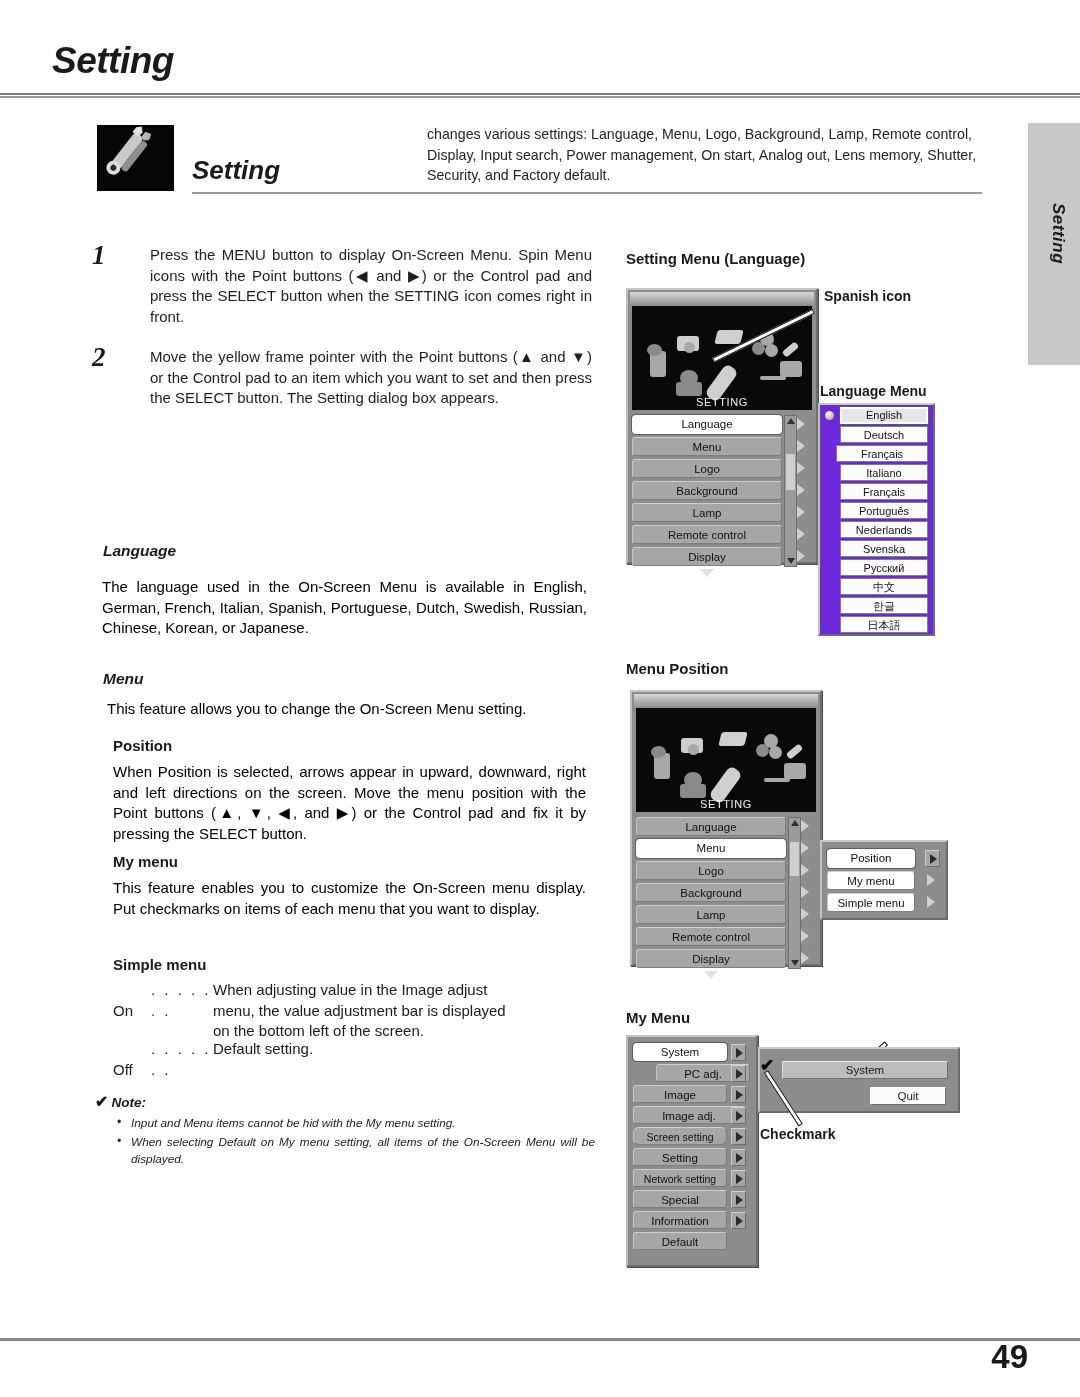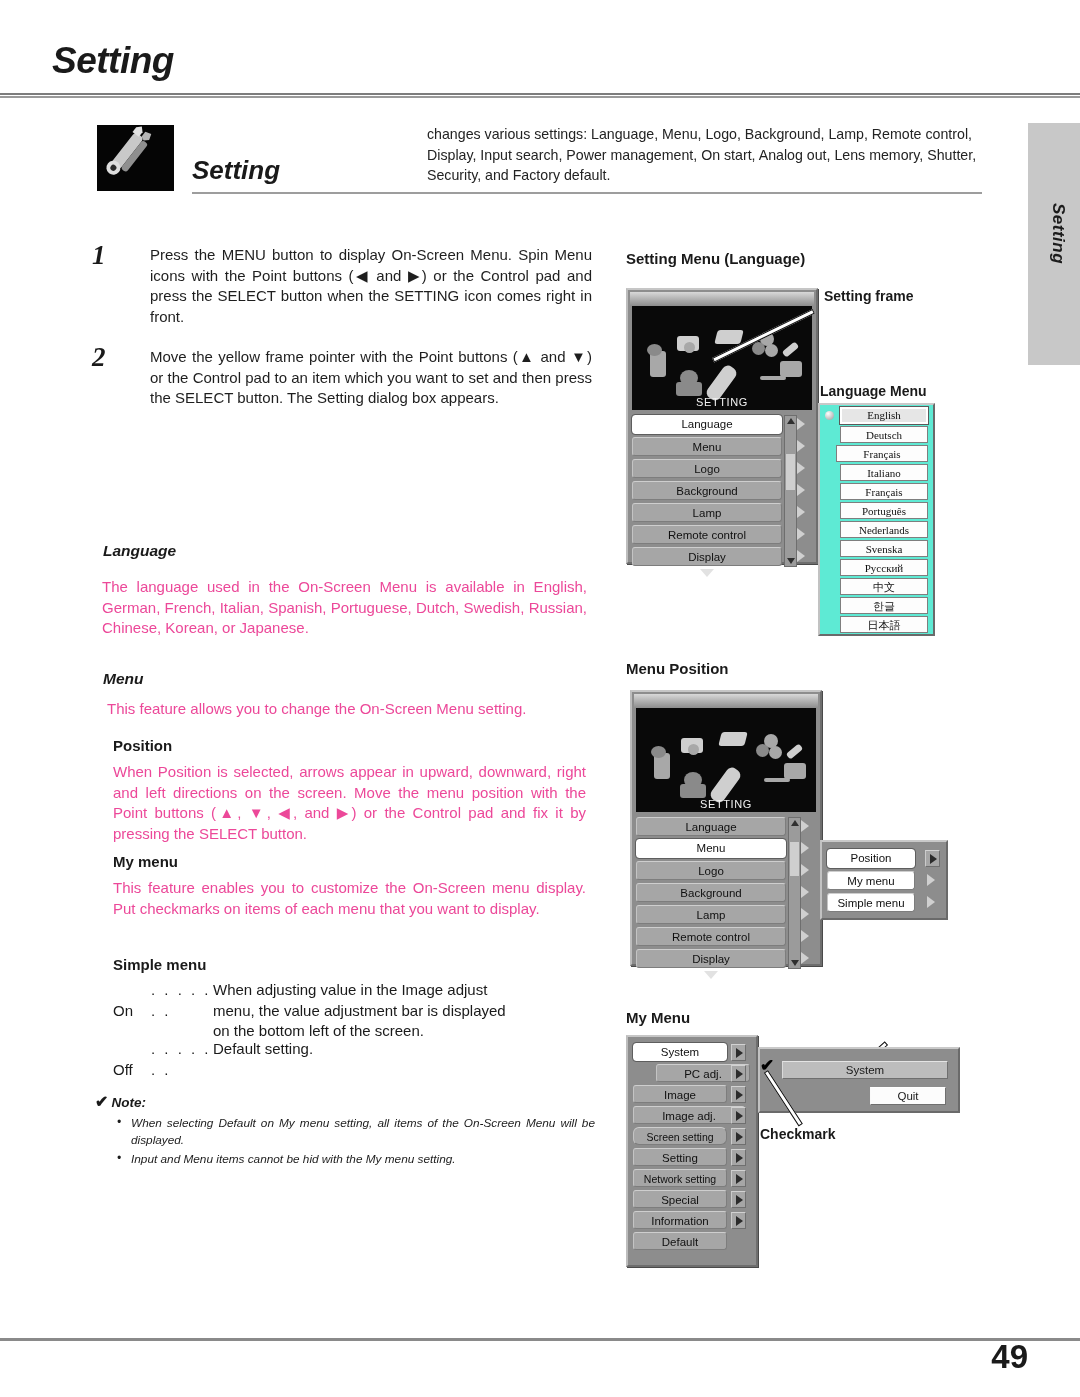--- a/index.html
+++ b/index.html
@@ -73,21 +73,21 @@
   }
 
   .sec-head {
     position: absolute; font-size: 15.5px; font-weight: bold; font-style: italic;
   }
   .sub-head {
     position: absolute; font-size: 15px; font-weight: bold;
   }
   .body-text {
     position: absolute; font-size: 15px; line-height: 20.5px;
-    text-align: justify; color: #ec4899;
+    text-align: justify; color: #000000;
   }
 
   
   .defrow { position: absolute; font-size: 15px; line-height: 20.5px; }
   .defrow .term { display: inline-block; width: 38px; }
   .defrow .dots { display: inline-block; width: 62px; letter-spacing: 2.5px; }
   .defrow .desc { display: inline-block; width: 300px; vertical-align: top; }
 
   
   .note { position: absolute; left: 95px; top: 1092px; width: 500px; }
@@ -191,23 +191,23 @@
   .bottom-tri {
     position: absolute; width: 0; height: 0;
     border-left: 7px solid transparent; border-right: 7px solid transparent;
     border-top: 8px solid #e2e2e2;
   }
   .leader-w { position: absolute; background: #fff; transform-origin: 0 0; height: 3.4px; border: 1px solid #111; box-sizing: content-box; }
 
   
   .lang-panel {
     position: absolute;
-    background: #5eead4;
+    background: #6d28d9;
     border: 2px solid #6a6a6a;
-    border-top-color: #c9c9c9; border-left-color: #c2c2c2; font-family: Liberation Serif, serif;
+    border-top-color: #c9c9c9; border-left-color: #c2c2c2;
   }
   .lrow {
     height: 17px; line-height: 16px; margin: 2px 5px 0 5px;
     background: #fdfdfd; border: 1px solid #7e7e7e;
     text-align: center; font-size: 11px; color: #111;
   }
   .lrow.sel { background: #e6e6e6; border: 2px solid #ffffff; outline: 1px solid #5a5a5a; line-height: 13px; }
   .lang-dot {
     position: absolute; left: 5px; top: 6px;
     width: 9px; height: 9px; border-radius: 50%;
@@ -311,22 +311,22 @@
   </div>
   <div class="defrow" style="left:113px; top:1039px; width:470px;">
     <span class="term">Off</span><span class="dots">. . . . . . .</span><span class="desc">Default setting.</span>
   </div>
 
   <div class="note">
     <div class="note-head">
       <span class="chk">✔</span><span>Note:</span>
     </div>
     <div class="note-list">
+      <div class="note-item">Input and Menu items cannot be hid with the My menu setting.</div>
       <div class="note-item">When selecting Default on My menu setting, all items of the On-Screen Menu will be displayed.</div>
-      <div class="note-item">Input and Menu items cannot be hid with the My menu setting.</div>
     </div>
   </div>
 
   <div class="ss-caption" style="left:626px; top:250px;">Setting Menu (Language)</div>
 
   <div class="osd" style="left:626px; top:288px; width:192px; height:276px;">
     <div class="osd-titlebar"></div>
     <div class="osd-screen" style="height:104px;">
       <div class="blob" style="left:18px; top:45px; width:16px; height:26px;"></div>
       <div class="blob round dk" style="left:15px; top:38px; width:15px; height:12px;"></div>
@@ -376,21 +376,21 @@
         </div>
       <div class="scrollbar" style="left:152px; top:0; height:152px;">
         <div class="sb-arrow-up"></div>
         <div class="sb-thumb" style="top:38px; height:36px;"></div>
         <div class="sb-arrow-dn"></div>
       </div>
       <div class="bottom-tri" style="left:68px; top:154px;"></div>
     </div>
   </div>
 
-  <div class="callout-label" style="left:824px; top:288px;">Setting frame</div>
+  <div class="callout-label" style="left:824px; top:288px;">Spanish icon</div>
   <div class="leader-w" style="left:712px; top:358px; width:110px; transform:rotate(-26deg);"></div>
 
   <div class="callout-label" style="left:820px; top:383px;">Language Menu</div>
 
   <div class="lang-panel" style="left:818px; top:403px; width:117px; height:233px;">
     <div class="lang-dot"></div>
     <div class="lrow sel" style="margin-left:20px;">English</div>
     <div class="lrow" style="margin-left:20px;">Deutsch</div>
     <div class="lrow" style="margin-left:16px;">Français</div>
     <div class="lrow" style="margin-left:20px;">Italiano</div>

